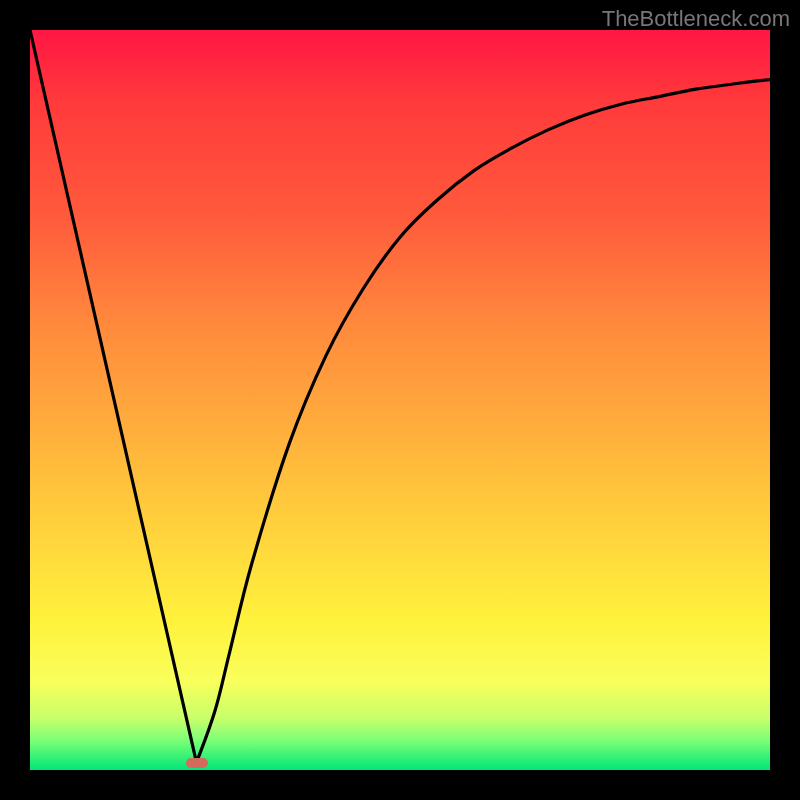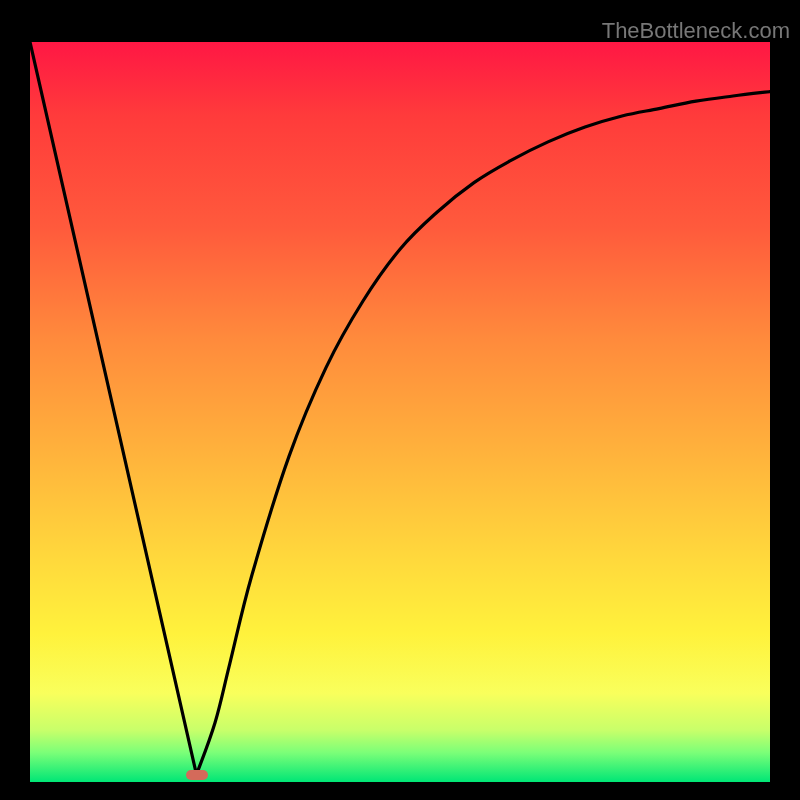--- a/index.html
+++ b/index.html
@@ -8,21 +8,20 @@
     width: 800px;
     height: 800px;
     overflow: hidden;
     background: #000;
     font-family: Arial, Helvetica, sans-serif;
   }
   .chart-wrap {
     position: relative;
     width: 800px;
     height: 697px;
-    margin-top: 12px;
   }
   .plot-area {
     position: absolute;
     left: 30px;
     top: 30px;
     width: 740px;
     height: 740px;
     
     background: linear-gradient(
       to bottom,

